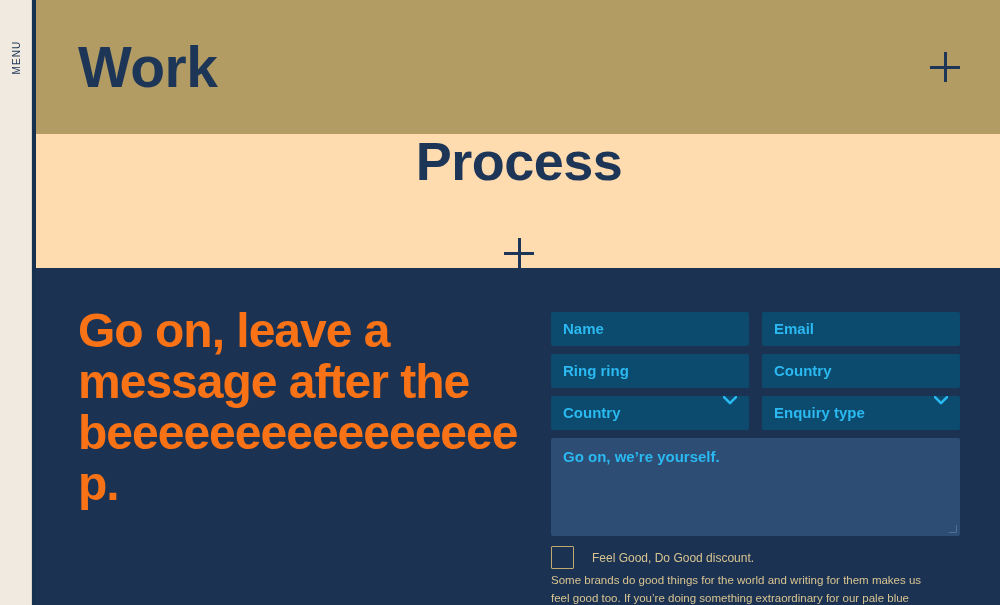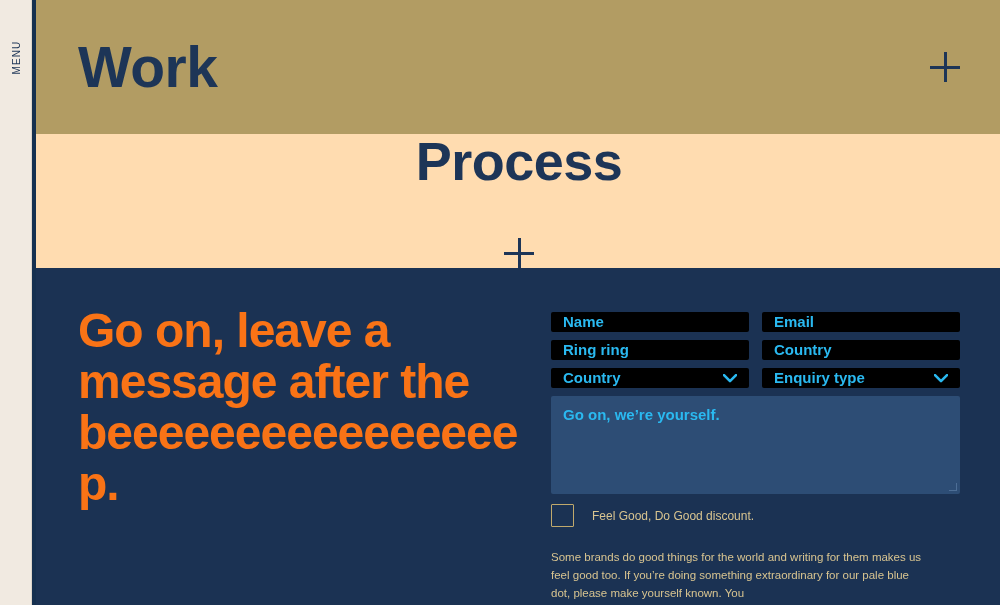--- a/index.html
+++ b/index.html
@@ -71,30 +71,30 @@
     line-height:1.06;
     letter-spacing:-1px;
     word-break:break-word;
   }
 
   
   .form { flex:1 1 auto; padding-top:6px; }
   .row { display:flex; gap:13px; margin-bottom:8px; }
   .field {
     flex:1 1 0; min-width:0;
-    background:#000000;
+    background:#0c4a6e;
     border:none;
     border-radius:2px;
-    height:20px;
+    height:34px;
     padding:0 12px;
     color:#2ab9f0;
     font-family:"Liberation Sans", sans-serif;
     font-size:15px; font-weight:700;
     line-height:34px;
-    display:flex; align-items:center; justify-content:space-between;
+    display:flex; justify-content:space-between;
   }
   .field .ph { color:#2ab9f0; }
   .chev {
     width:14px; height:9px; flex:0 0 auto; margin-left:8px;
   }
   .chev svg { display:block; }
 
   .textarea {
     background:#2d4d75;
     border-radius:2px;
@@ -105,21 +105,21 @@
     margin-bottom:10px;
     position:relative;
   }
   .textarea .grip {
     position:absolute; right:3px; bottom:3px;
     width:8px; height:8px;
     border-right:1px solid #4d6e96;
     border-bottom:1px solid #4d6e96;
   }
 
-  .check-row { display:flex; align-items:center; gap:18px; margin-bottom:21px; }
+  .check-row { display:flex; align-items:center; gap:18px; margin-bottom:2px; }
   .checkbox {
     width:23px; height:23px; flex:0 0 auto;
     border:1.5px solid #c0a96c;
     background:transparent;
     border-radius:1px;
   }
   .check-label {
     color:#d8c490;
     font-size:12px;
     font-weight:400;

